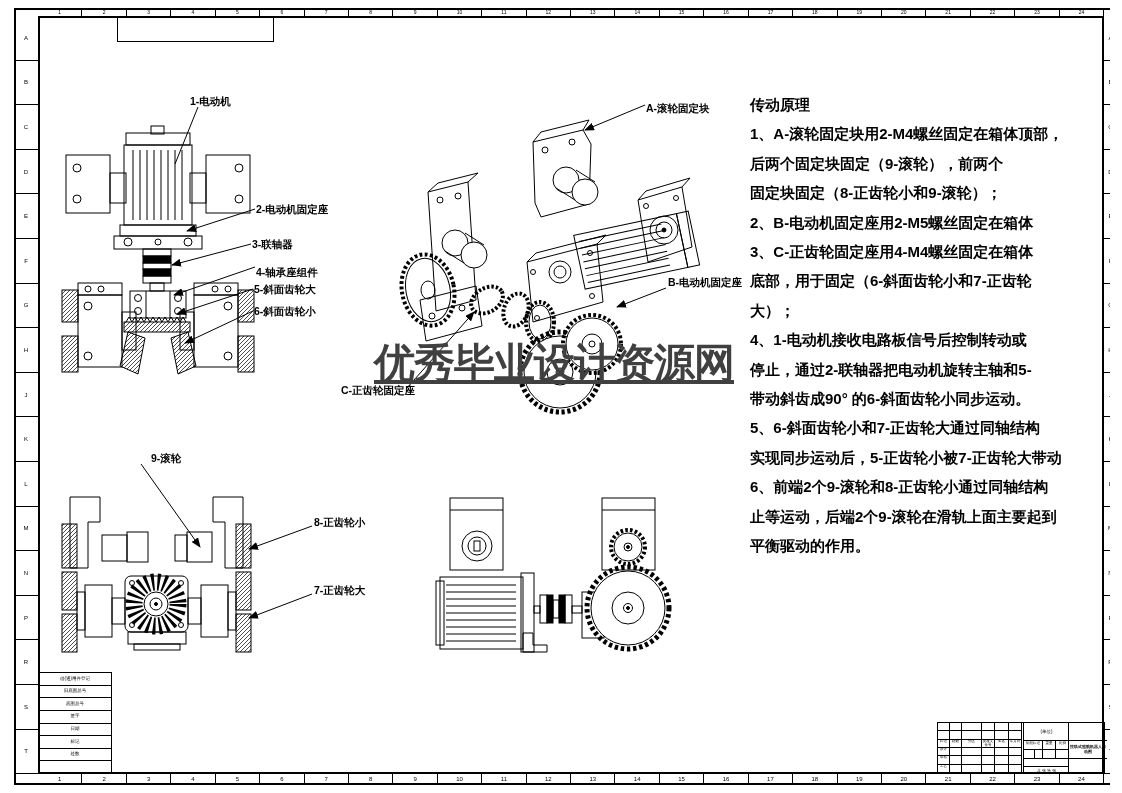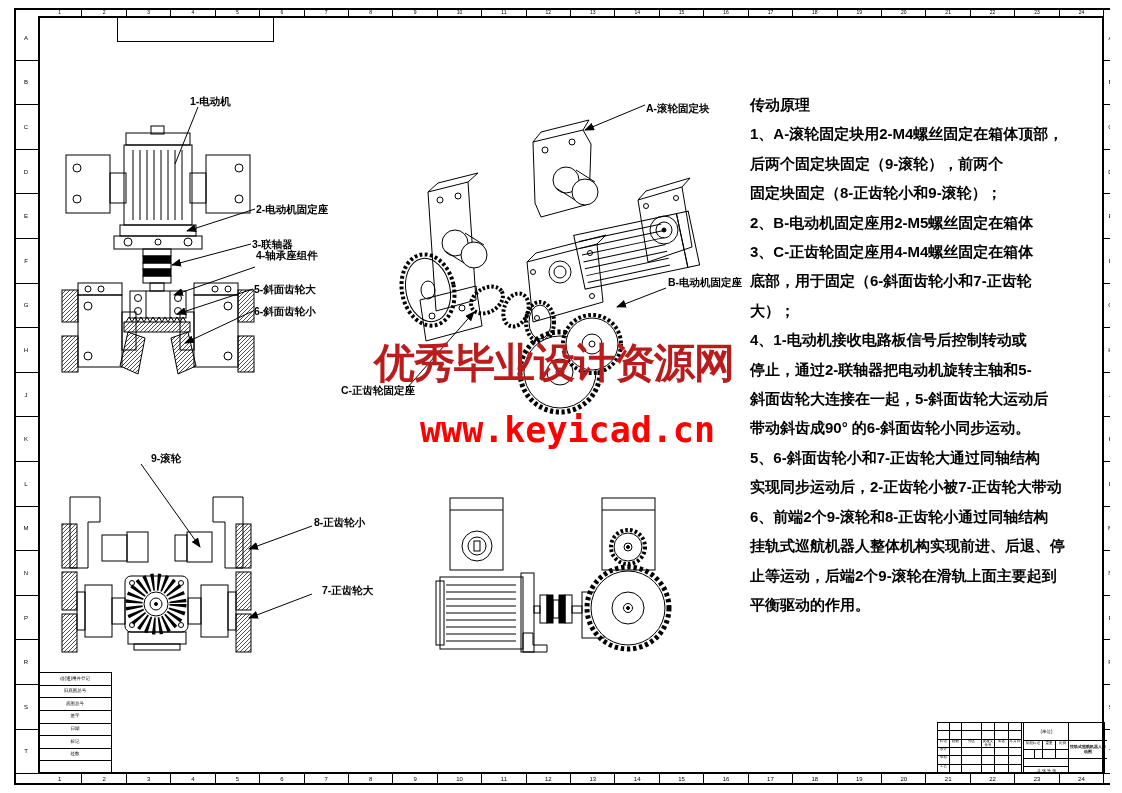--- a/index.html
+++ b/index.html
@@ -28,22 +28,22 @@
         align-items:center;justify-content:center;overflow:hidden;white-space:nowrap;}
   .str:last-child{border-bottom:none;}
   
   svg.art{position:absolute;left:0;top:0;pointer-events:none;}
   
   .callout{position:absolute;font-size:10.5px;font-weight:bold;white-space:nowrap;letter-spacing:0;}
   
   .notes{position:absolute;left:750px;top:90px;width:365px;}
   .note-line{font-size:15px;line-height:29.4px;font-weight:bold;white-space:nowrap;}
   
-  .wm1{position:absolute;left:374px;top:336px;font-size:41px;font-weight:bold;color:#b91c1c;
-       letter-spacing:-1px;white-space:nowrap;}
+  .wm1{position:absolute;left:374px;top:336px;font-size:41px;font-weight:bold;color:#404040;
+       letter-spacing:-1px;white-space:nowrap;text-decoration:underline;}
   .wm2{position:absolute;left:420px;top:410px;font-size:35px;font-weight:bold;color:#ff0000;
        font-family:"DejaVu Sans Mono",monospace;white-space:nowrap;}
   
   .titleblock{position:absolute;left:937px;top:722px;width:168px;height:52px;
        border:1.5px solid #000;box-sizing:border-box;}
   .tb-left{position:absolute;left:0;top:0;width:85px;height:100%;display:grid;
        grid-template-columns:12px 12px 20px 13px 14px 13px;grid-auto-rows:1fr;box-sizing:border-box;}
   .tbc{border-right:1px solid #000;border-bottom:1px solid #000;font-size:3.5px;line-height:1.1;
        overflow:hidden;text-align:center;}
   .tb-mid{position:absolute;left:85px;top:0;width:45px;height:100%;border-left:1px solid #000;box-sizing:border-box;}
@@ -382,53 +382,50 @@
         <circle cx="628" cy="608" r="16"></circle>
           <circle cx="628" cy="608" r="4.5"></circle>
           <circle cx="628" cy="608" r="1.5" fill="#000"></circle>
       </g>
     </g>
   </svg>
 
   <div class="callout" style="left:190px;top:95px">1-电动机</div>
   <div class="callout" style="left:256px;top:203px">2-电动机固定座</div>
   <div class="callout" style="left:252px;top:238px">3-联轴器</div>
-  <div class="callout" style="left:256px;top:249px">4-轴承座组件</div>
+  <div class="callout" style="left:256px;top:266px">4-轴承座组件</div>
   <div class="callout" style="left:254px;top:283px">5-斜面齿轮大</div>
   <div class="callout" style="left:254px;top:305px">6-斜面齿轮小</div>
   <div class="callout" style="left:646px;top:102px">A-滚轮固定块</div>
   <div class="callout" style="left:668px;top:276px">B-电动机固定座</div>
   <div class="callout" style="left:341px;top:384px">C-正齿轮固定座</div>
   <div class="callout" style="left:151px;top:452px">9-滚轮</div>
   <div class="callout" style="left:314px;top:516px">8-正齿轮小</div>
-  <div class="callout" style="left:322px;top:584px">7-正齿轮大</div>
+  <div class="callout" style="left:314px;top:584px">7-正齿轮大</div>
 
   <div class="notes">
     <div class="note-line">传动原理</div>
     <div class="note-line">1、A-滚轮固定块用2-M4螺丝固定在箱体顶部，</div>
     <div class="note-line">后两个固定块固定（9-滚轮），前两个</div>
     <div class="note-line">固定块固定（8-正齿轮小和9-滚轮）；</div>
     <div class="note-line">2、B-电动机固定座用2-M5螺丝固定在箱体</div>
     <div class="note-line">3、C-正齿轮固定座用4-M4螺丝固定在箱体</div>
     <div class="note-line">底部，用于固定（6-斜面齿轮小和7-正齿轮</div>
     <div class="note-line">大）；</div>
     <div class="note-line">4、1-电动机接收电路板信号后控制转动或</div>
     <div class="note-line">停止，通过2-联轴器把电动机旋转主轴和5-</div>
-    <div class="note-line">斜面齿轮大连接在一起，5-斜面齿轮大运动后</div>
     <div class="note-line">带动斜齿成90° 的6-斜面齿轮小同步运动。</div>
     <div class="note-line">5、6-斜面齿轮小和7-正齿轮大通过同轴结构</div>
-    <div class="note-line">实现同步运动后，2-正齿轮小被7-正齿轮大带动</div>
+    <div class="note-line">实现同步运动后，5-正齿轮小被7-正齿轮大带动</div>
     <div class="note-line">6、前端2个9-滚轮和8-正齿轮小通过同轴结构</div>
-    <div class="note-line">挂轨式巡航机器人整体机构实现前进、后退、停</div>
     <div class="note-line">止等运动，后端2个9-滚轮在滑轨上面主要起到</div>
     <div class="note-line">平衡驱动的作用。</div>
   </div>
 
   <div class="wm1">优秀毕业设计资源网</div>
-  <div class="wm2">www.keyicad.cn</div>
 
   <div class="titleblock">
     <div class="tb-left">
         <div class="tbc"></div>
         <div class="tbc"></div>
         <div class="tbc"></div>
         <div class="tbc"></div>
         <div class="tbc"></div>
         <div class="tbc"></div>
         <div class="tbc"></div>

